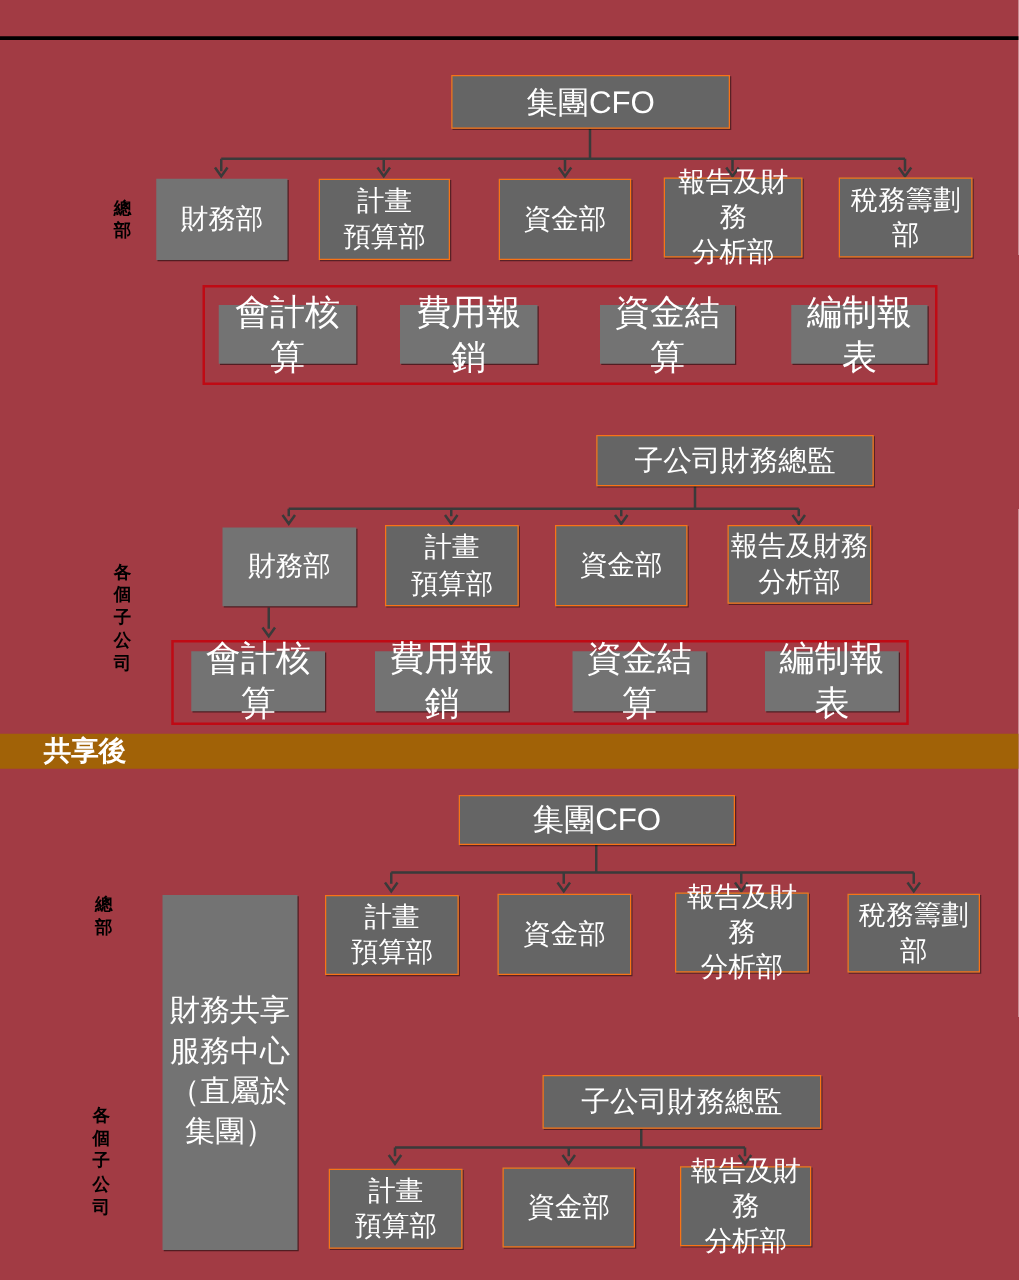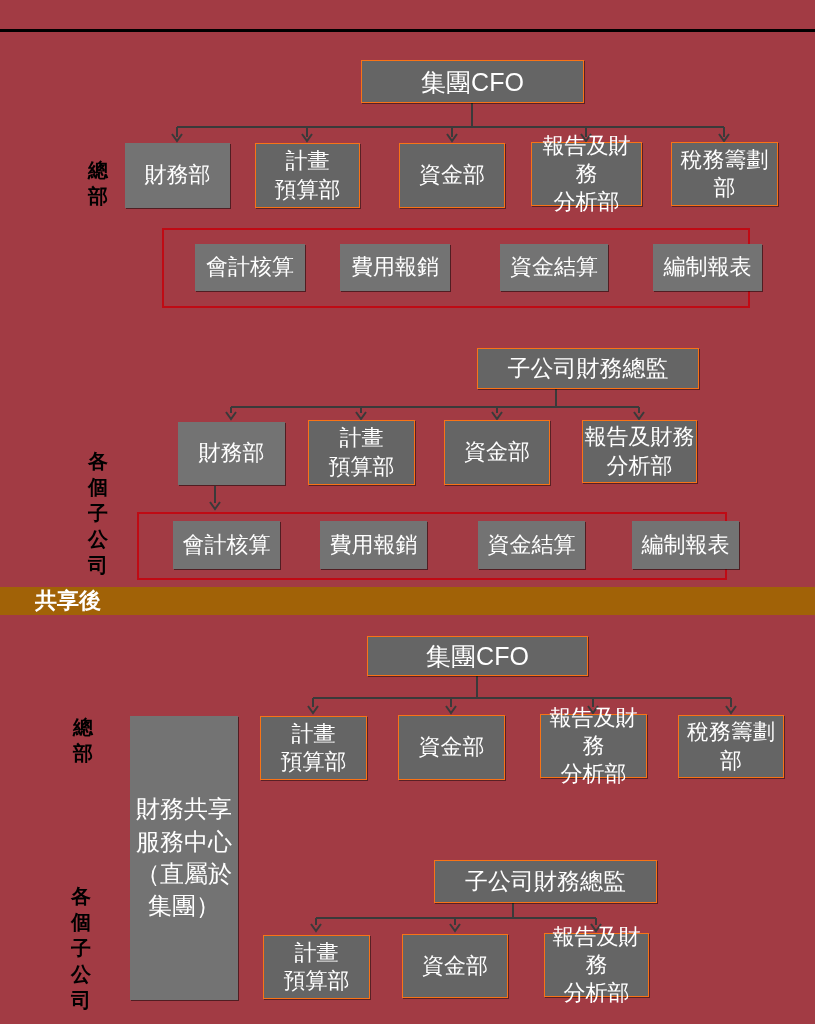--- a/index.html
+++ b/index.html
@@ -17,25 +17,25 @@
   .divider{position:absolute;left:0;top:29px;width:815px;height:3px;background:#000000;}
   .box{
     position:absolute;display:flex;align-items:center;justify-content:center;
     text-align:center;color:#ffffff;line-height:1.28;white-space:pre-line;
     box-sizing:border-box;
   }
   .gray{background:#656565;border:1px solid #f97316;box-shadow:1px 1px 0 rgba(0,0,0,.45);font-size:22px;}
   .red{background:#737373;box-shadow:1px 1px 0 rgba(0,0,0,.5);font-size:22px;}
   .root{font-size:25px;}
   .root7{font-size:23px;margin-left:32px;}
-  .fn{font-size:22px;margin-left:20px;}
+  .fn{font-size:28px;}
   .tall{font-size:24px;line-height:1.35;}
   .frame{position:absolute;border:2px solid #C00A14;box-sizing:border-box;background:transparent;}
   .side-label{
-    position:absolute;color:#000000;font-weight:900;font-size:20px;line-height:1.3;
+    position:absolute;color:#000000;font-weight:900;font-size:14px;line-height:1.3;
     width:26px;word-break:break-all;text-align:center;white-space:normal;
   }
   svg.wires{position:absolute;left:0;top:0;pointer-events:none;}
 </style>
 </head>
 <body>
 
 <div id="canvas">
 
   <div class="divider"></div>

